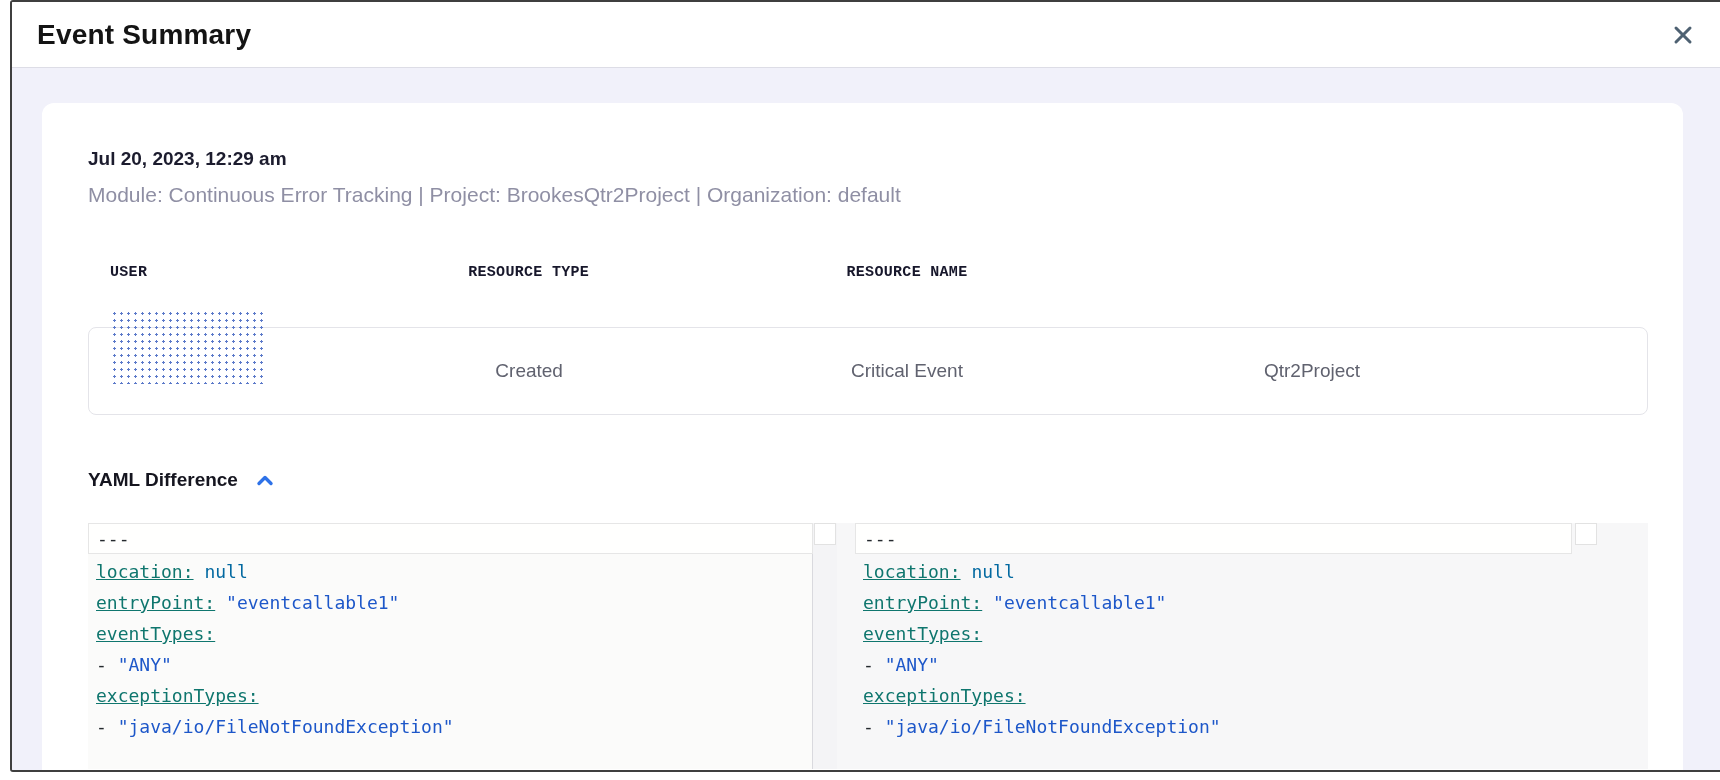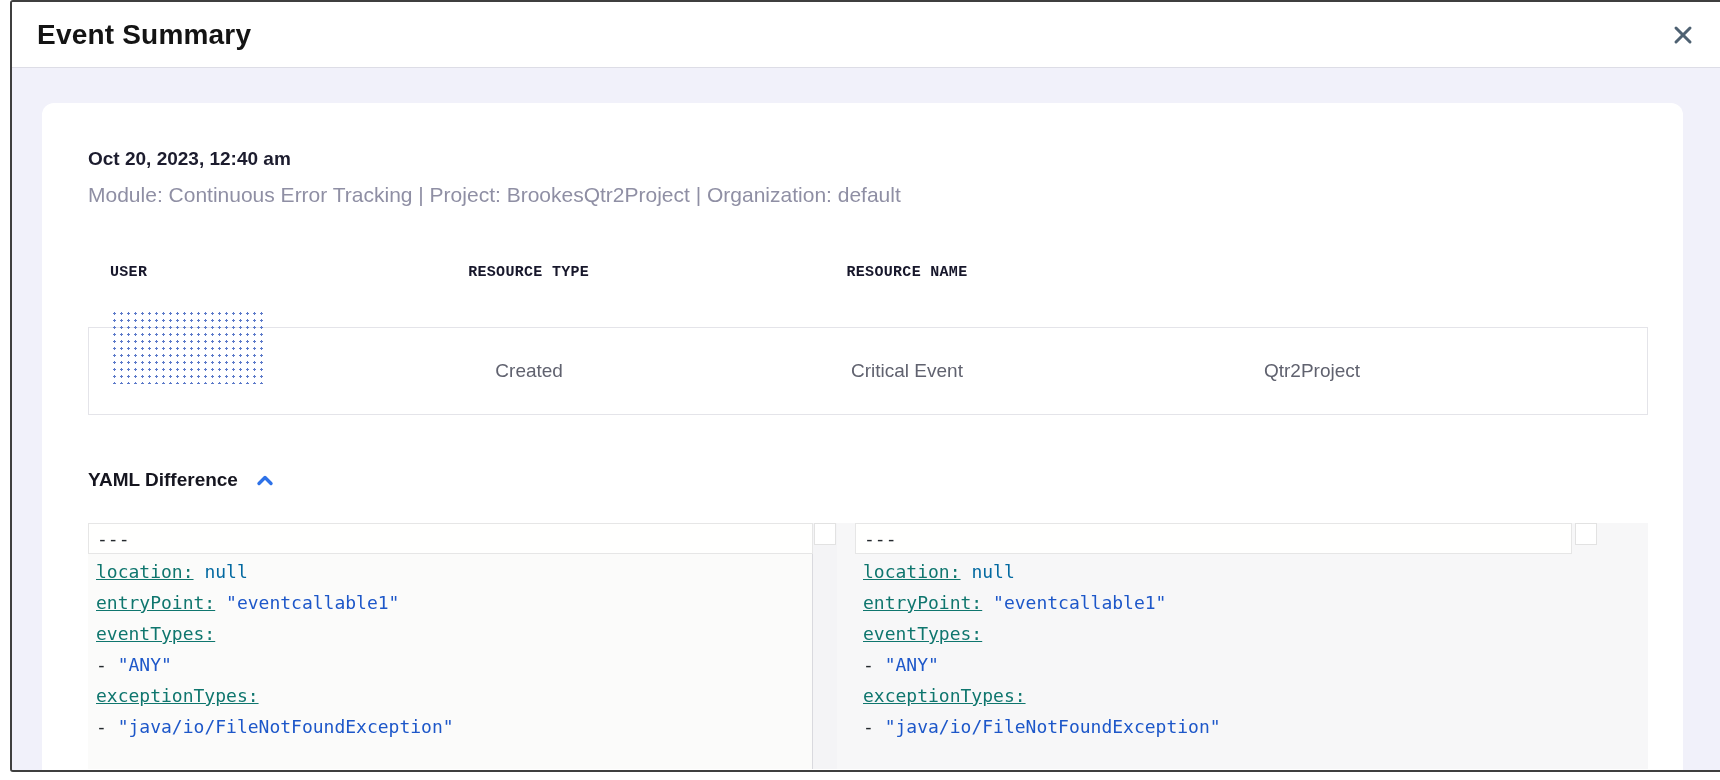--- a/index.html
+++ b/index.html
@@ -23,21 +23,21 @@
 
   .timestamp { font-size:19px; font-weight:bold; color:#1c1c2e; line-height:24px; }
   .context-line { margin-top:13px; font-size:21px; color:#8f8fa4; line-height:22px; }
 
   
   .tbl-grid { display:grid; grid-template-columns:17% 22.5% 26% 26% 8.5%; width:1560px; }
   .tbl-head { margin-top:58px; font-size:15px; font-weight:bold; color:#17172b;
     letter-spacing:0.3px;font-family:Liberation Mono, monospace; }
   .tbl-head .h-user { padding-left:22px; text-align:left; }
   .tbl-head .h-center { text-align:center; }
-  .tbl-row { margin-top:46px; height:88px; border:1px solid #e4e4e9; border-radius:0;
+  .tbl-row { margin-top:46px; height:88px; border:1px solid #e4e4e9; border-radius:8px;
     background:#ffffff; align-items:center; font-size:19px; color:#60626f; }
   .cell-center { text-align:center; }
   .cell-user { padding-left:22px; }
   .redacted { position:relative; top:-24px; width:152px; height:74px;
     background-image:radial-gradient(circle, #5b79c9 1.1px, transparent 1.2px);
     background-size:7px 7px; background-position:0 0; }
 
   
   .yaml-toggle { margin-top:52px; display:flex; align-items:center; gap:18px;
     cursor:pointer; width:max-content; }
@@ -80,21 +80,21 @@
           <line x1="4" y1="4" x2="18" y2="18" stroke="#4e6172" stroke-width="3" stroke-linecap="round"></line>
           <line x1="18" y1="4" x2="4" y2="18" stroke="#4e6172" stroke-width="3" stroke-linecap="round"></line>
         </svg>
       </span>
     </button>
   </div>
 
   <div class="modal-body">
     <div class="card">
 
-      <div class="timestamp">Oct 20, 2023, 12:40 am</div>
+      <div class="timestamp">Jul 20, 2023, 12:29 am</div>
       <div class="context-line">Module: Continuous Error Tracking | Project: BrookesQtr2Project | Organization: default</div>
 
       <div class="tbl-grid tbl-head">
         <div class="h-user">USER</div>
         <div class="h-center">RESOURCE TYPE</div>
         <div class="h-center">RESOURCE NAME</div>
         <div></div>
       </div>
 
       <div class="tbl-grid tbl-row">

